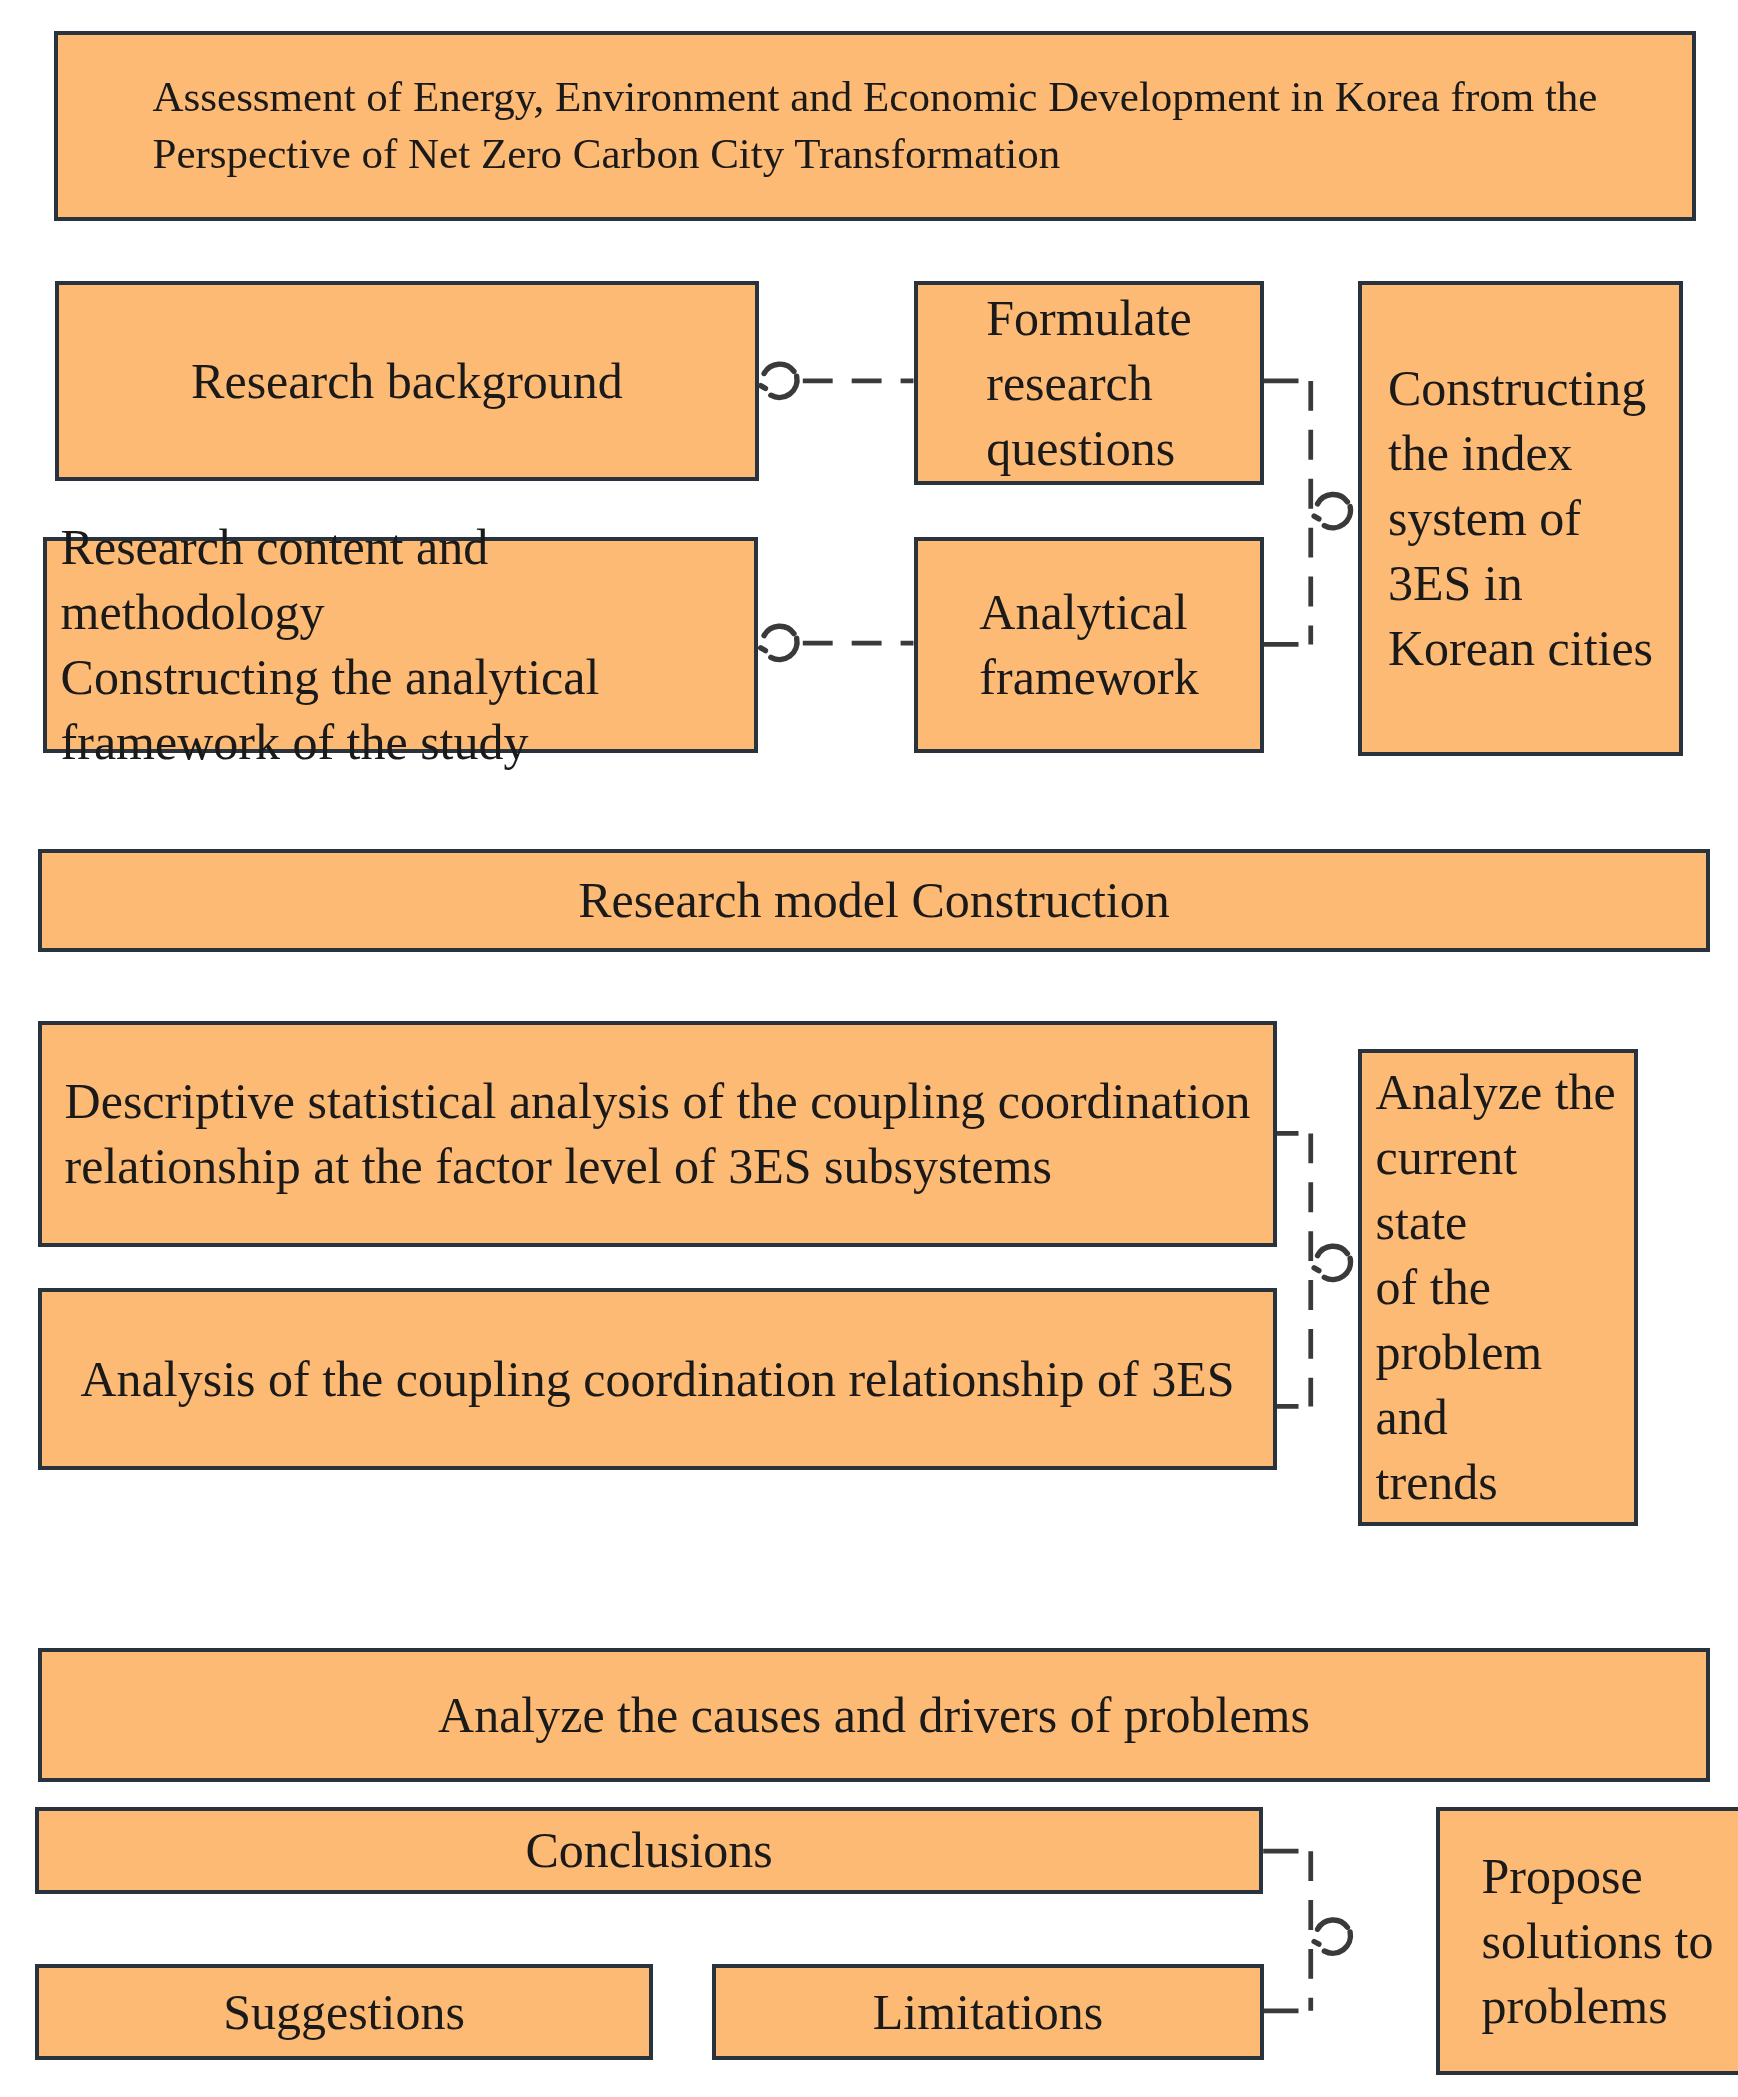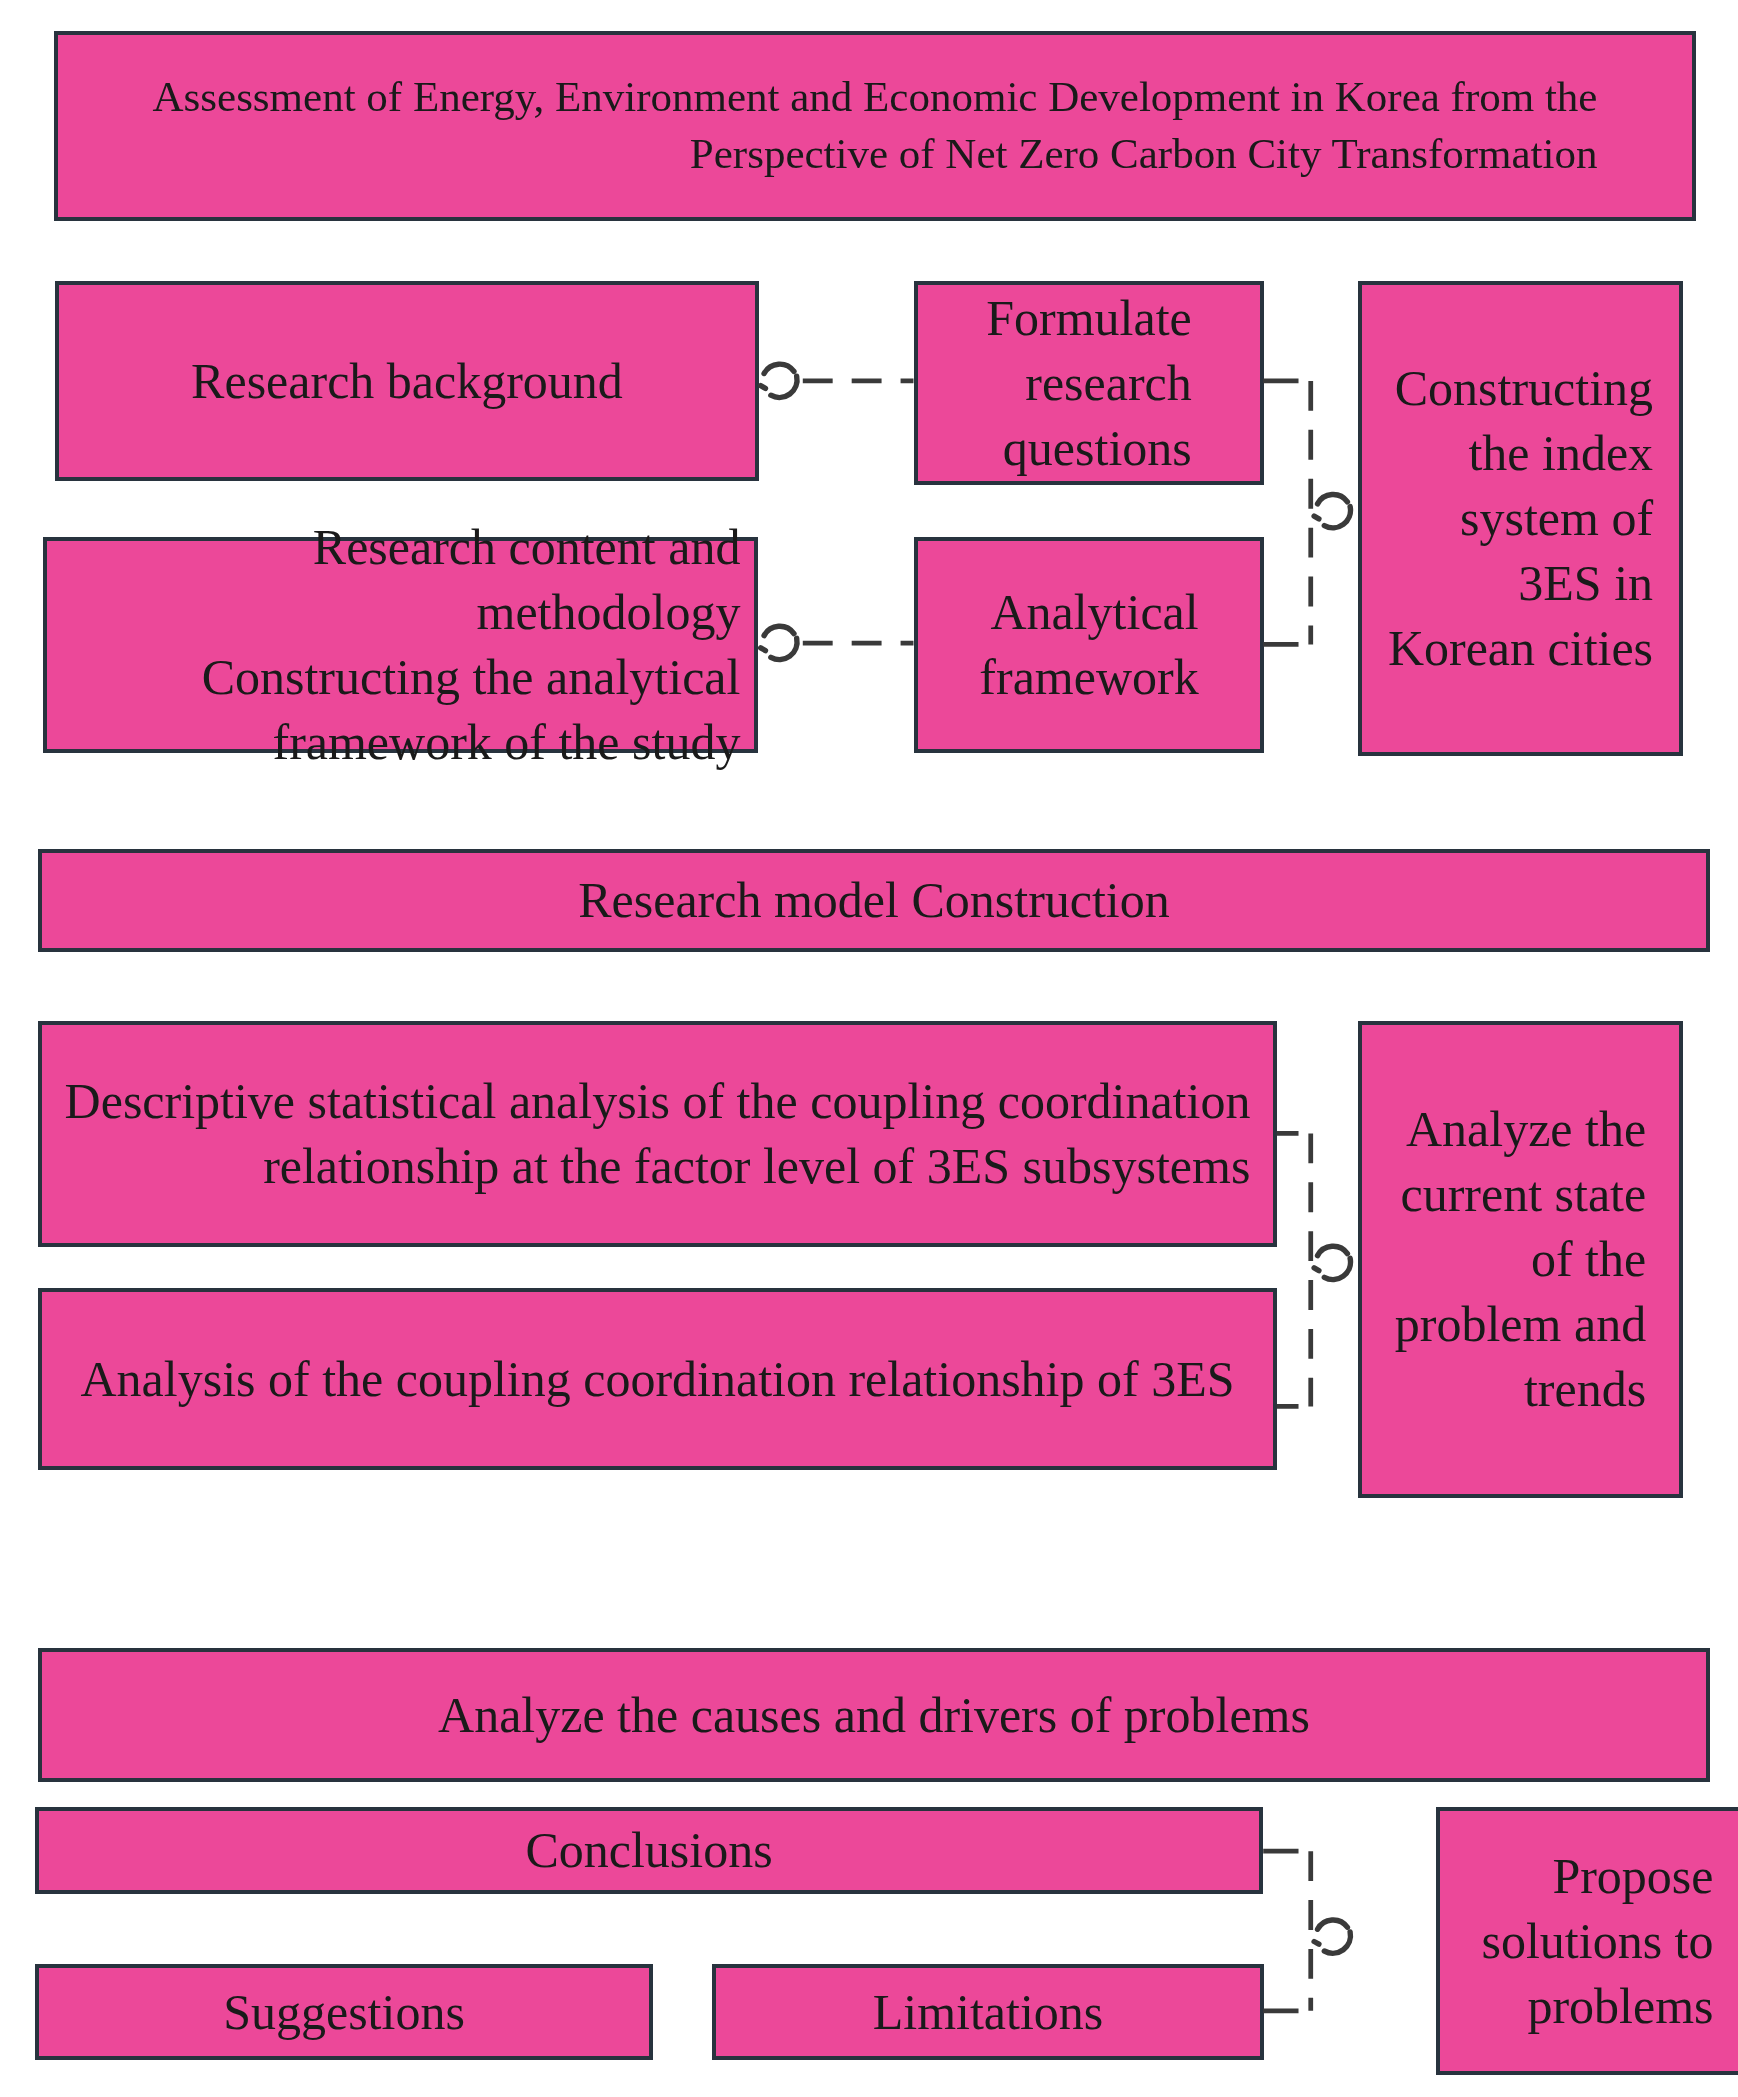--- a/index.html
+++ b/index.html
@@ -12,25 +12,25 @@
     width: 1738px;
     height: 2097px;
     background: var(--bg, #ffffff);
     font-family: "Liberation Serif", "DejaVu Serif", serif;
     color: var(--text, #1a1a1a);
   }
   .box {
     position: absolute;
     box-sizing: border-box;
     border: 4.8px solid var(--border, #28333e);
-    background: #ec4899;
+    background: #fdba74;
     display: flex;
     align-items: center;
     justify-content: center;
-    text-align: right;
+    text-align: left;
   }
   .lbl {
     white-space: pre-line;
     font-size: 50px;
     line-height: 1.3;
     color: var(--text, #1a1a1a);
     padding: 0 13.6px;
   }
   .lbl.title {
     font-size: 43px;
@@ -102,21 +102,21 @@
 
   <div class="box" style="left:38px;top:849px;width:1672px;height:103px">
     <span class="lbl">Research model Construction</span>
   </div>
 
   <div class="box" style="left:38px;top:1021px;width:1239px;height:226px">
     <span class="lbl">Descriptive statistical analysis of the coupling coordination
 relationship at the factor level of 3ES subsystems</span>
   </div>
 
-  <div class="box" style="left:1358px;top:1021px;width:325px;height:477px">
+  <div class="box" style="left:1358px;top:1049px;width:280px;height:477px">
     <span class="lbl">Analyze the
 current state
 of the
 problem and
 trends</span>
   </div>
 
   <div class="box" style="left:38px;top:1288px;width:1239px;height:182px">
     <span class="lbl">Analysis of the coupling coordination relationship of 3ES</span>
   </div>

